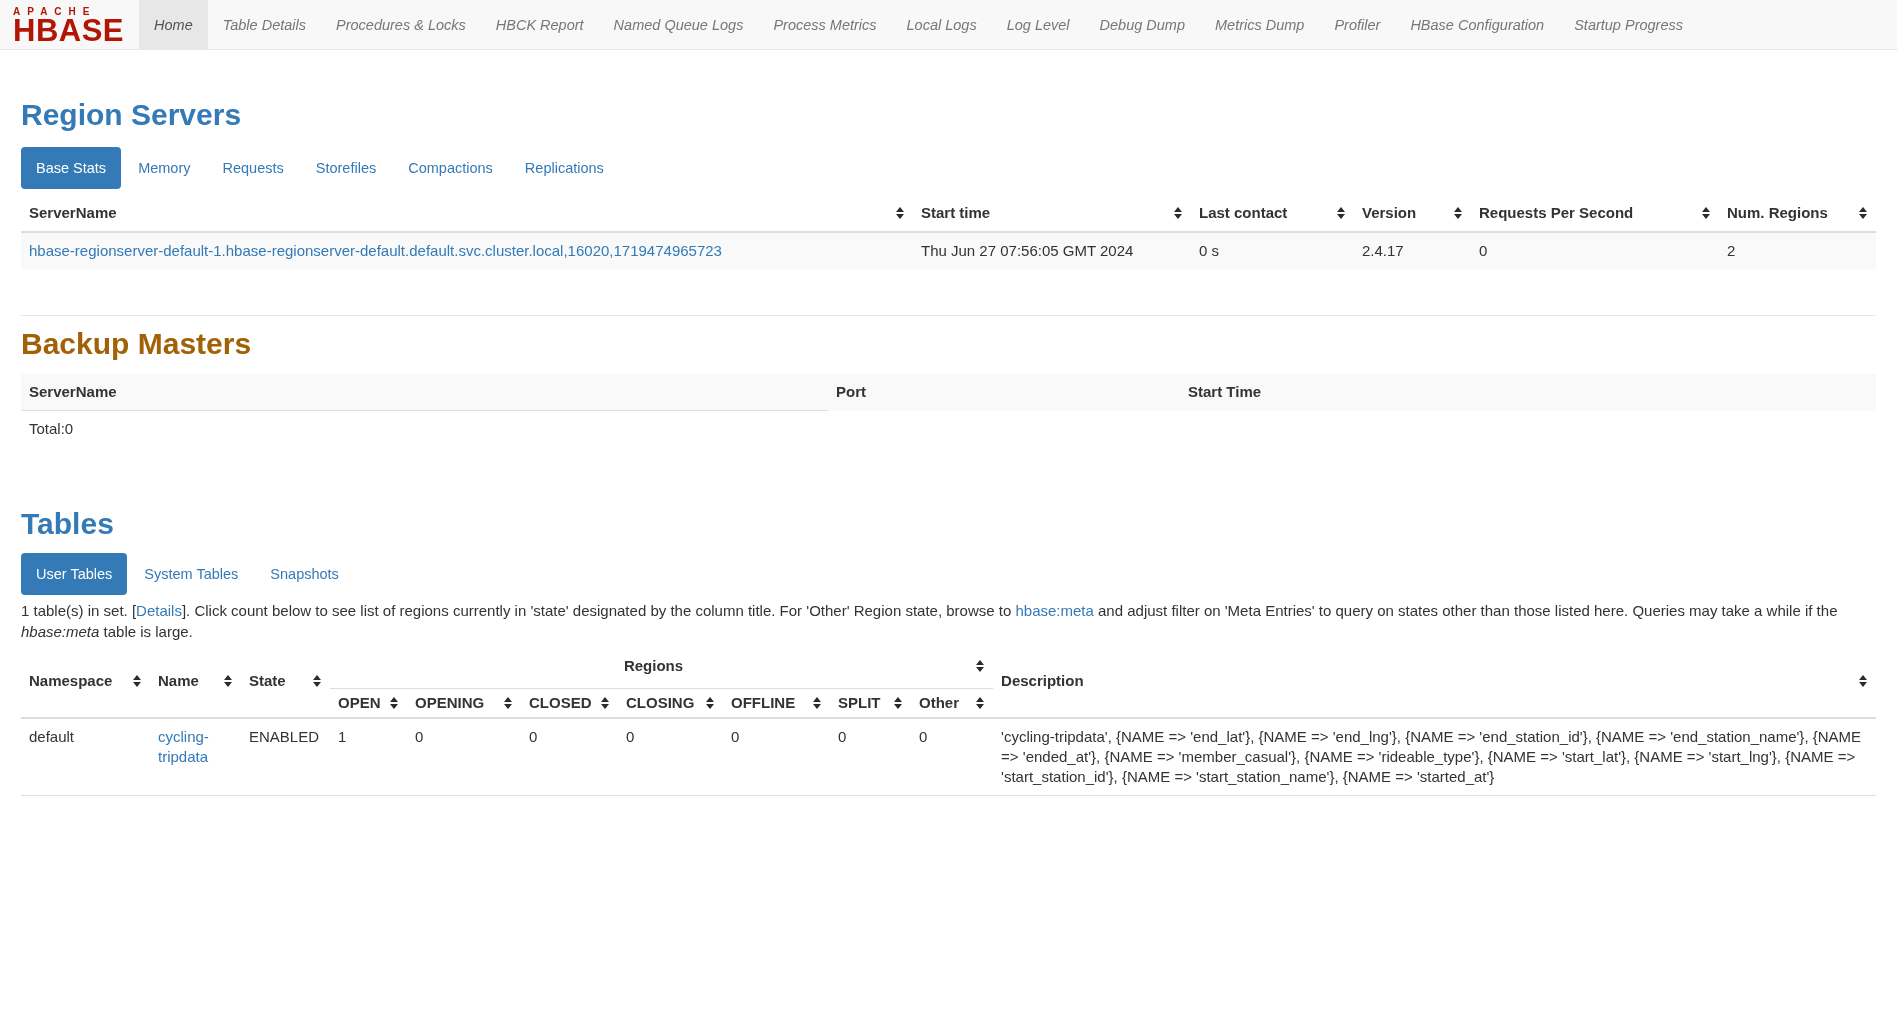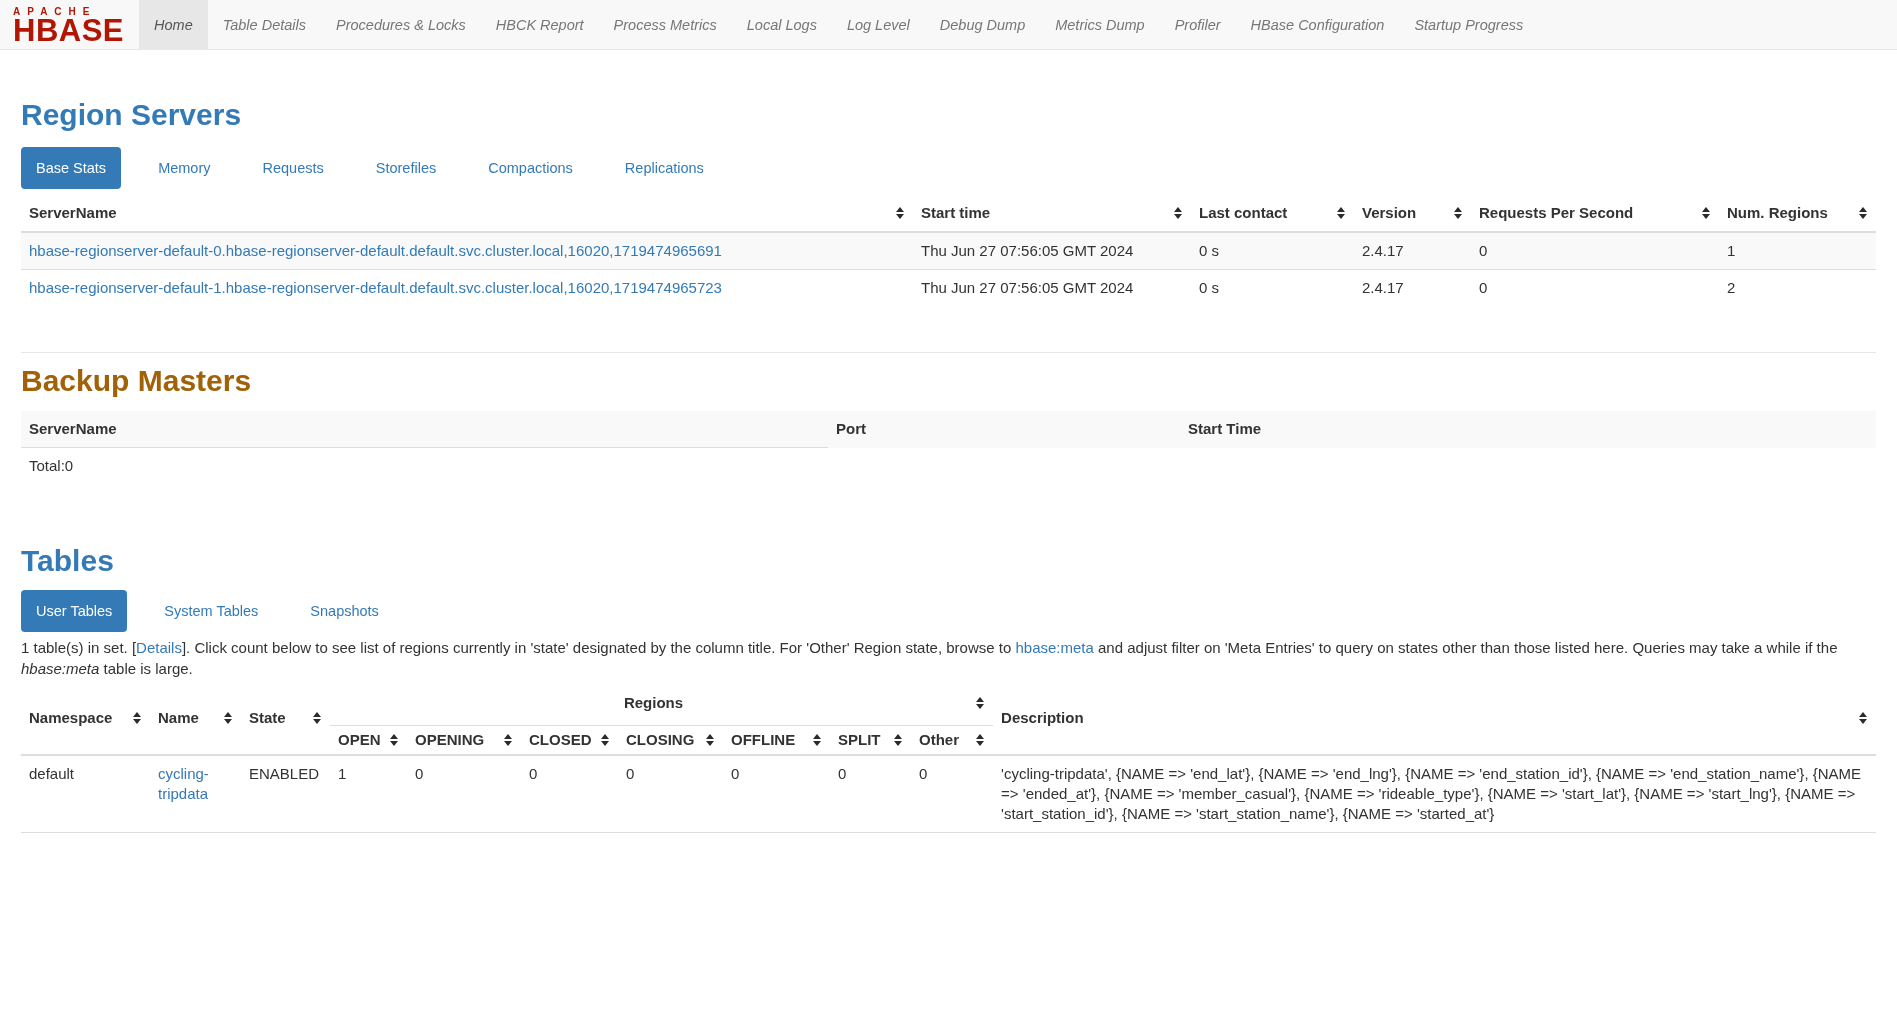--- a/index.html
+++ b/index.html
@@ -27,21 +27,21 @@
   h1 { margin:24px 0 0; font-size:36px; font-weight:normal; line-height:40px; color:#333; }
   h1 small { font-size:23px; color:#777; font-weight:normal; }
   h2 { font-size:30px; font-weight:bold; line-height:34px; margin:0; color:#337ab7; }
   h2.dark { color:#a16207; }
   .rs h2 { margin-top:48px; margin-bottom:15px; }
   .bm h2 { margin-top:11px; margin-bottom:13px; }
   .tbls h2 { margin-top:60px; margin-bottom:12px; }
   hr.divider { border:0; border-top:1px solid #e7e7e7; margin:46px 0 0; }
 
   
-  .pills { display:flex; list-style:none; margin:0 0 6px; padding:0;gap:20px; }
+  .pills { display:flex; list-style:none; margin:0 0 6px; padding:0; }
   .pills li { padding:11px 15px; line-height:20px; font-size:14.5px; color:#337ab7; border-radius:4px; margin-right:2px; cursor:pointer; }
   .pills li.active { background:#337ab7; color:#fff; }
 
   
   table.tbl { width:1855px; border-collapse:collapse; table-layout:fixed; font-size:15px; }
   .tbl th, .tbl td { padding:8px; text-align:left; line-height:20px; overflow-wrap:break-word; }
   .tbl th { font-weight:bold; position:relative; padding-right:24px; cursor:pointer; }
   .sorter { position:absolute; right:9px; top:50%; margin-top:-6px; display:flex; flex-direction:column; cursor:pointer; }
   .sorter i { display:block; width:0; height:0; border-left:4px solid transparent; border-right:4px solid transparent; }
   .sorter .up { border-bottom:5px solid #2b2b2b; margin-bottom:2px; }
@@ -70,20 +70,21 @@
 <nav class="navbar">
   <div class="logo">
     <span class="logo-top">APACHE</span>
     <span class="logo-bot">HBASE</span>
   </div>
   <ul class="nav">
     <li class="active">Home</li>
     <li>Table Details</li>
     <li>Procedures &amp; Locks</li>
     <li>HBCK Report</li>
+    <li>Named Queue Logs</li>
     <li>Process Metrics</li>
     <li>Local Logs</li>
     <li>Log Level</li>
     <li>Debug Dump</li>
     <li>Metrics Dump</li>
     <li>Profiler</li>
     <li>HBase Configuration</li>
     <li>Startup Progress</li>
   </ul>
 </nav>
@@ -134,28 +135,20 @@
                 <i class="up"></i>
                 <i class="dn"></i>
               </span></th>
           <th><span>Num. Regions</span><span class="sorter">
                 <i class="up"></i>
                 <i class="dn"></i>
               </span></th>
         </tr>
       </thead>
       <tbody>
-        <tr>
-          <td><a>hbase-regionserver-default-0.hbase-regionserver-default.default.svc.cluster.local,16020,1719474965691</a></td>
-          <td>Thu Jun 27 07:56:05 GMT 2024</td>
-          <td>0 s</td>
-          <td>2.4.17</td>
-          <td>0</td>
-          <td>1</td>
-        </tr>
         <tr>
           <td><a>hbase-regionserver-default-1.hbase-regionserver-default.default.svc.cluster.local,16020,1719474965723</a></td>
           <td>Thu Jun 27 07:56:05 GMT 2024</td>
           <td>0 s</td>
           <td>2.4.17</td>
           <td>0</td>
           <td>2</td>
         </tr>
       </tbody>
     </table>

